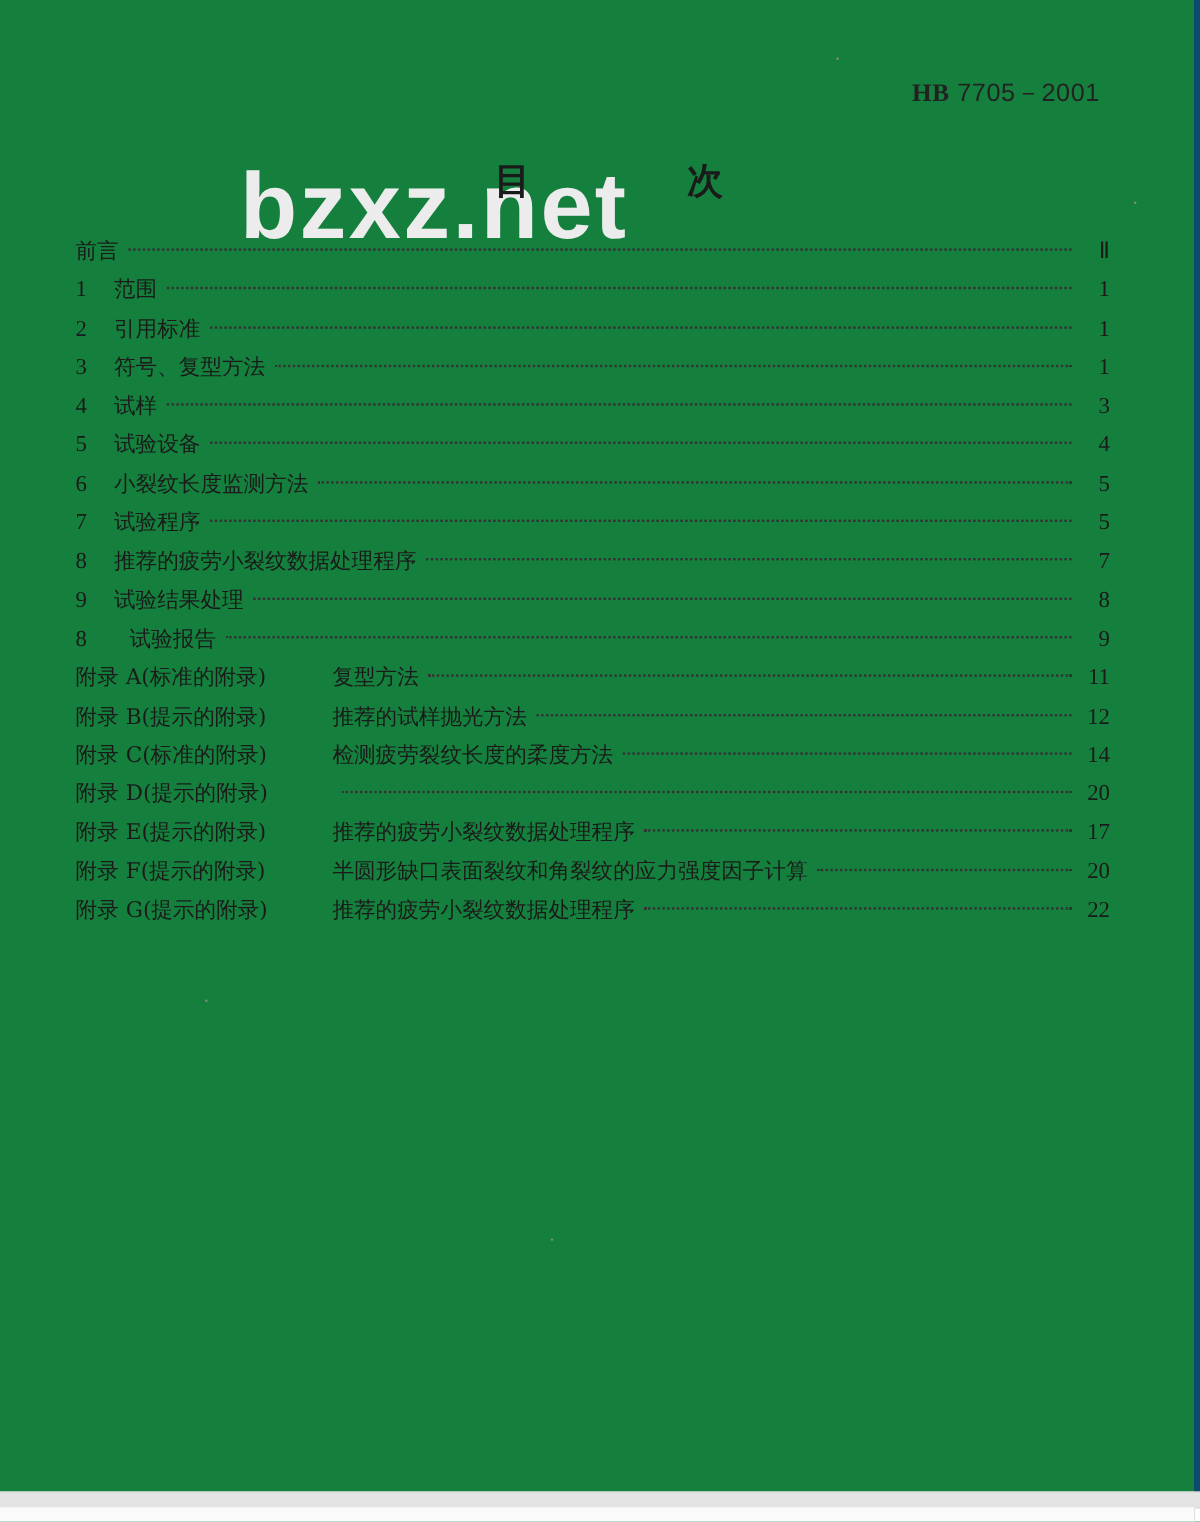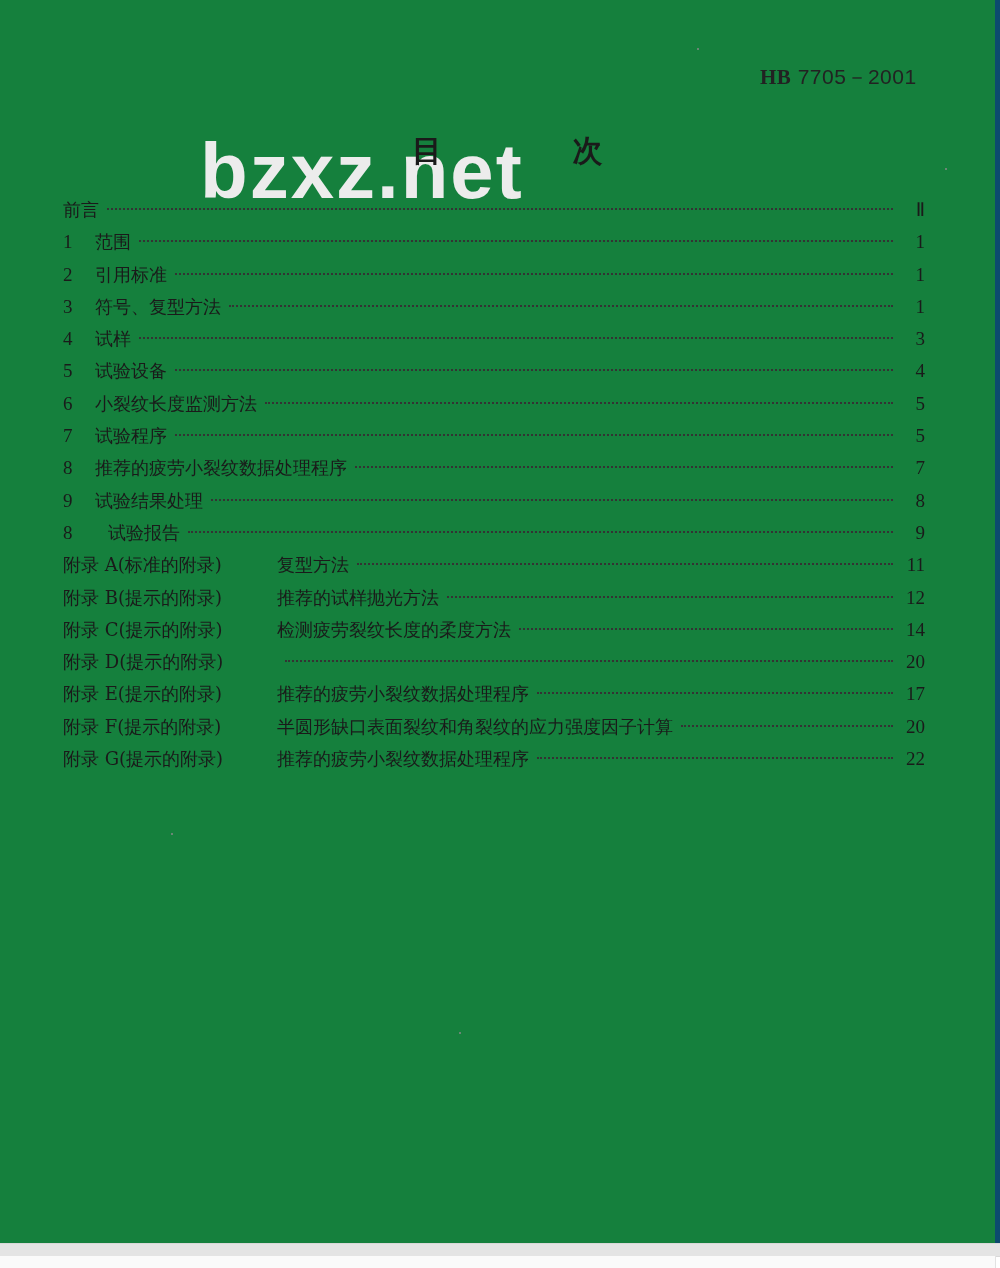--- a/index.html
+++ b/index.html
@@ -147,21 +147,21 @@
       <span class="leader"></span>
       <span class="page-no">11</span>
     </div>
     <div class="row">
       <span class="appx">附录 B(提示的附录)</span>
       <span class="label">推荐的试样抛光方法</span>
       <span class="leader"></span>
       <span class="page-no">12</span>
     </div>
     <div class="row">
-      <span class="appx">附录 C(提示的附录)</span>
+      <span class="appx">附录 C(标准的附录)</span>
       <span class="label">检测疲劳裂纹长度的柔度方法</span>
       <span class="leader"></span>
       <span class="page-no">14</span>
     </div>
     <div class="row">
       <span class="appx">附录 D(提示的附录)</span>
       <span class="leader"></span>
       <span class="page-no">20</span>
     </div>
     <div class="row">

